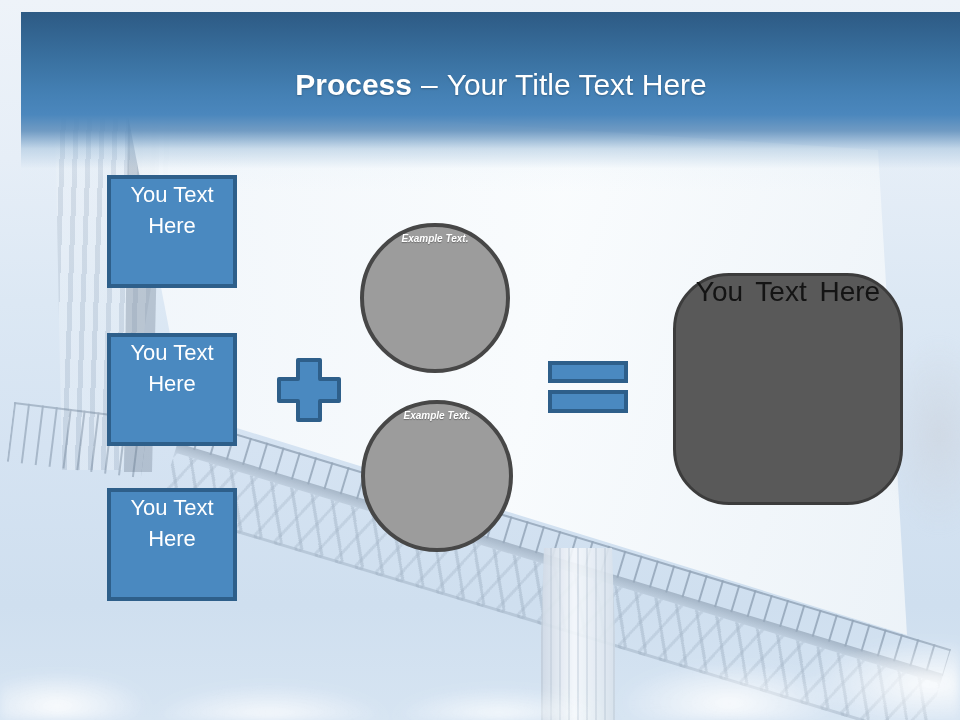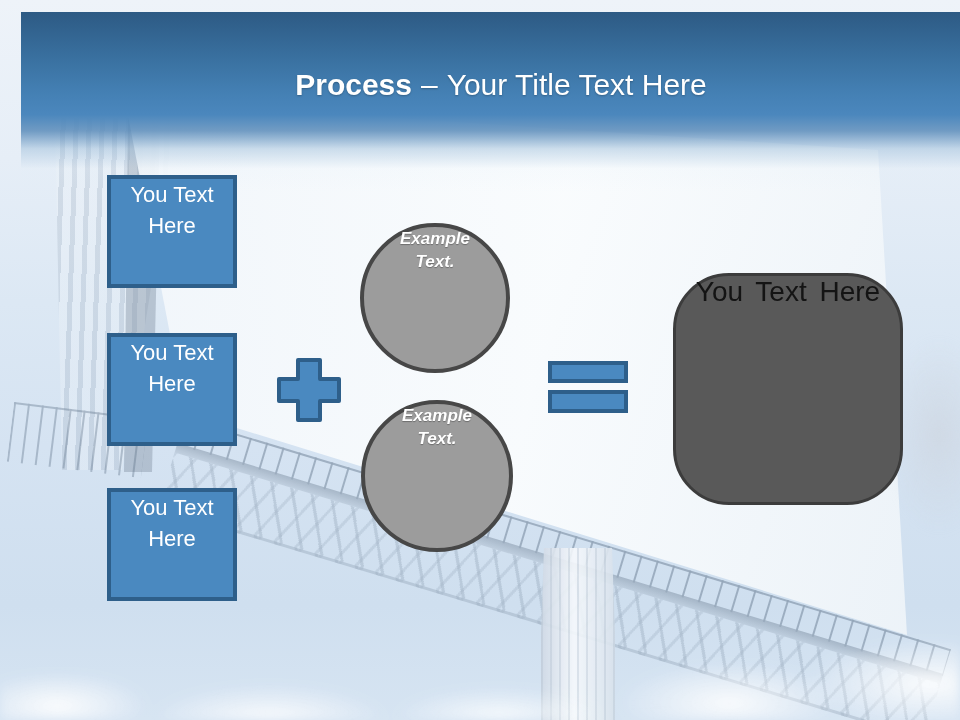--- a/index.html
+++ b/index.html
@@ -72,21 +72,21 @@
   .box span{display:block;width:102px;}
   .box1{top:175px;}
   .box2{top:333px;}
   .box3{top:488px;}
   .op{position:absolute;z-index:10;display:block;line-height:0;}
   .plus{left:277px;top:358px;}
   .equals{left:548px;top:361px;}
   .circle{width:150px;height:150px;border-radius:50%;
     background:var(--circle-fill,#9c9c9c);
     border:4px solid var(--circle-border,#474747);
-    color:var(--circle-text,#ffffff);font-size:17px;line-height:23px;
+    color:var(--circle-text,#ffffff);font-size:10px;line-height:23px;
     font-weight:700;font-style:italic;text-shadow:0 1px 1px rgba(0,0,0,.3);}
   .circle span{display:block;width:80px;}
   .c1{left:360px;top:223px;}
   .c2{left:361px;top:400px;width:152px;height:152px;}
   .result{left:673px;top:273px;width:230px;height:232px;border-radius:56px;
     background:var(--result-fill,#595959);
     border:3px solid var(--result-border,#3c3c3c);
     color:var(--result-text,#141414);font-size:28px;word-spacing:5px;}
 </style>
 </head>

